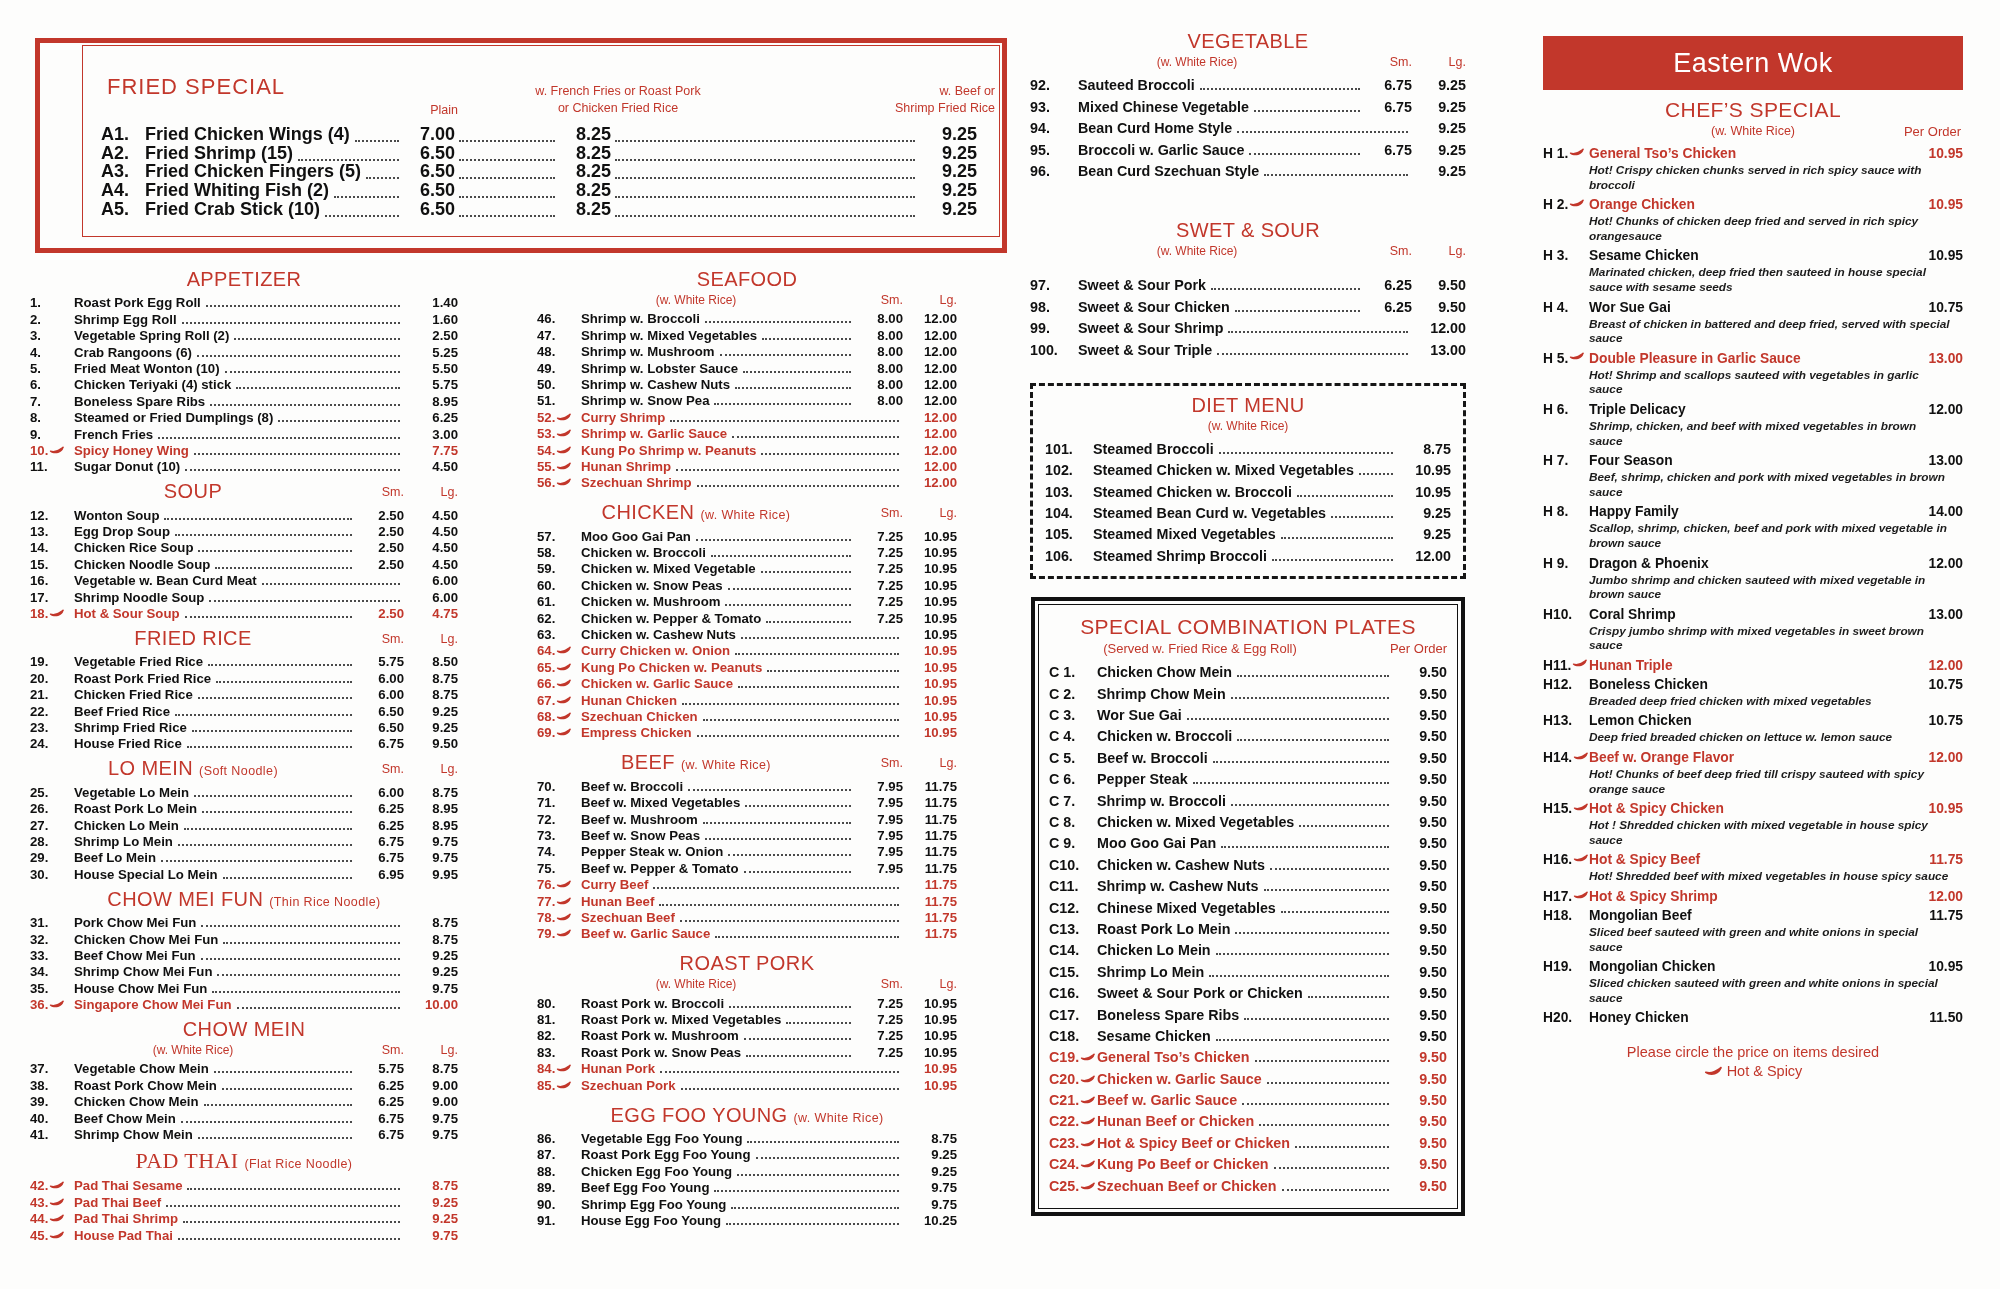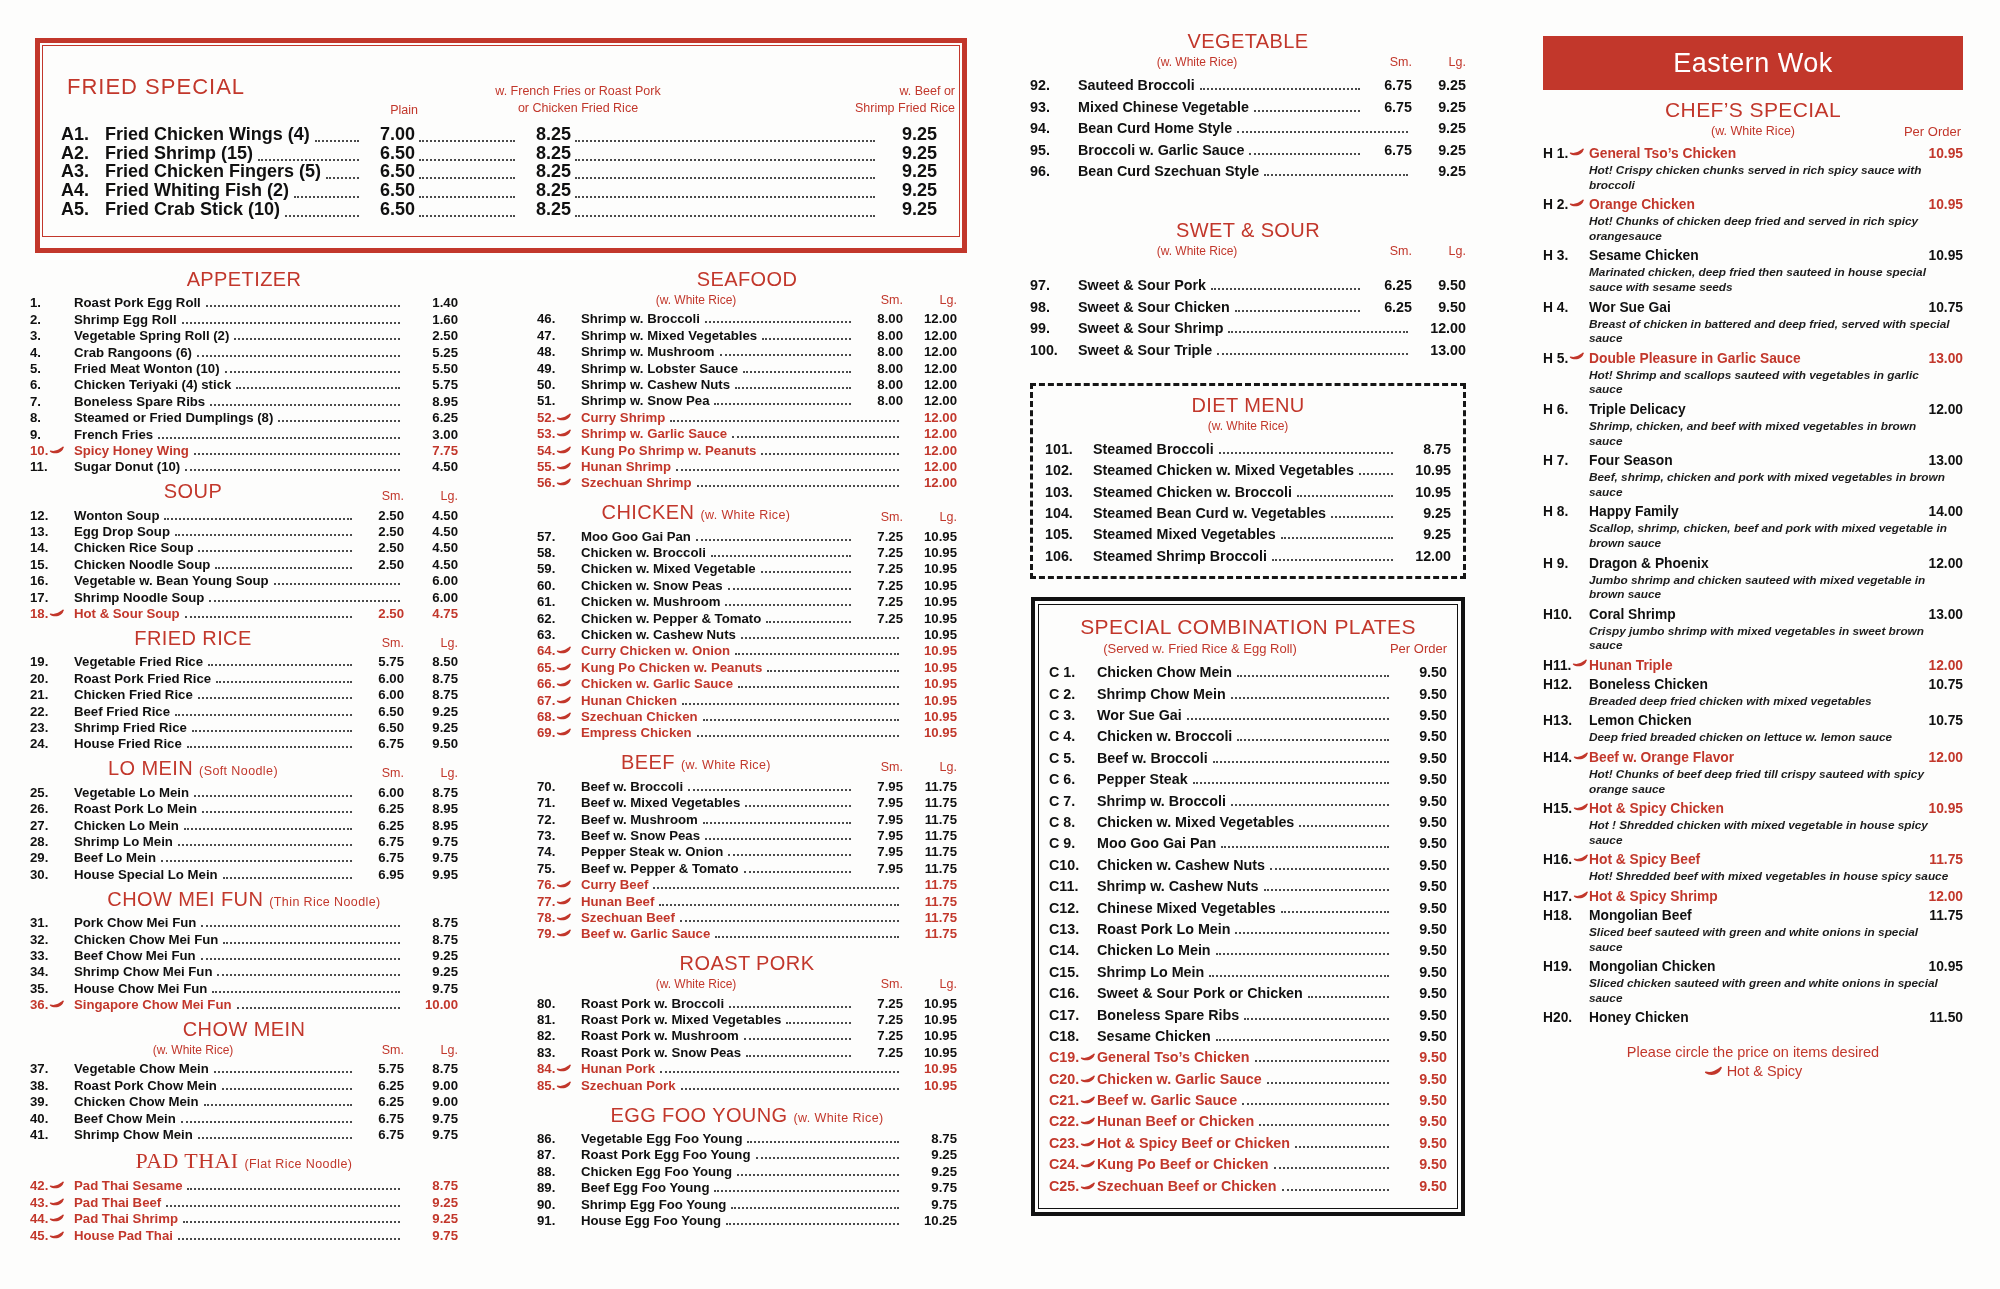--- a/index.html
+++ b/index.html
@@ -7,21 +7,21 @@
   .page{position:relative;width:2000px;height:1289px;background:#fdfdfc;overflow:hidden;
         font-family:"Liberation Sans", sans-serif; color:var(--ink);}
   
   .col{position:absolute;}
   #col1{left:30px;top:268px;width:428px;}
   #col2{left:537px;top:268px;width:420px;}
   #col3{left:1030px;top:30px;width:436px;}
   #col4{left:1543px;top:36px;width:420px;}
   .sec{margin-bottom:6px;}
   #col2 .sec{margin-bottom:11px;}
-  .sec-head{display:flex;align-items:flex-end;margin-bottom:3px;}
+  .sec-head{display:flex;align-items:center;margin-bottom:3px;}
   .sec-title{flex:1;text-align:center;color:var(--red);font-size:20px;letter-spacing:.4px;white-space:nowrap;}
   .sec-title .tt.serif{font-family:"Liberation Serif", serif;font-size:22px;}
   .sec-note{font-size:12.5px;margin-left:6px;color:var(--red);}
   .sec-sub{display:flex;align-items:baseline;margin:-1px 0 3px;}
   .sub-text{flex:1;text-align:center;color:var(--red);font-size:12px;white-space:nowrap;}
   .plabel{color:var(--red);font-size:12.5px;text-align:right;flex:none;}
   .plabel.sm{width:48px;} .plabel.lg{width:54px;} .plabel.per{width:96px;font-size:13px;}
   .mrow{display:flex;align-items:flex-end;height:16.4px;font-size:13.2px;font-weight:bold;white-space:nowrap;}
   .num{flex:none;width:44px;display:flex;align-items:flex-end;}
   .name{flex:none;}
@@ -36,21 +36,21 @@
   #col3 .sec:nth-child(2){margin-bottom:25px;}
   #col3 .sec:nth-child(2) .sec-items{margin-top:14px;}
   #col3 .sec:nth-child(3){margin-bottom:25px;}
   .box-dashed{border:3px dashed #161616;padding:8px 12px 12px;}
   .box-double{border:1.5px solid #111;outline:4px solid #111;outline-offset:3px;margin:8px;padding:10px 10px 14px;}
   .box-double .sec-title{font-size:21px;}
   .box-double .num{width:58px;}
   .box-double .mrow{height:21.2px;}
   .box-double .sub-text{font-size:13px;}
   
-  #friedbox{position:absolute;left:35px;top:38px;width:922px;height:205px;border:5px solid var(--red);}
+  #friedbox{position:absolute;left:35px;top:38px;width:922px;height:205px;border:5px solid var(--red);padding-left:40px;}
   .fried-inner{position:relative;border:1.5px solid var(--red);margin:2px;height:190px;}
   .fs-title{position:absolute;left:24px;top:28px;color:var(--red);font-size:22px;letter-spacing:1px;}
   .fs-h{position:absolute;color:var(--red);font-size:12.5px;line-height:17px;}
   .fs-plain{left:295px;top:56px;width:80px;text-align:right;}
   .fs-combo{left:415px;top:37px;width:240px;text-align:center;}
   .fs-beef{right:4px;top:37px;width:170px;text-align:right;}
   #fried-rows{position:absolute;left:0;right:0;top:80px;}
   .fs-row{display:flex;align-items:flex-end;height:18.8px;font-size:18px;font-weight:bold;padding:0 22px 0 18px;white-space:nowrap;}
   .fs-num{flex:none;width:44px;}
   .fs-namewrap{flex:0.86 1 0;display:flex;align-items:flex-end;overflow:hidden;}
@@ -262,21 +262,21 @@
           </div>
           <div class="mrow">
             <span class="num">15.</span>
             <span class="name">Chicken Noodle Soup</span>
             <span class="dots"></span>
             <span class="p sm">2.50</span>
             <span class="p lg">4.50</span>
           </div>
           <div class="mrow">
             <span class="num">16.</span>
-            <span class="name">Vegetable w. Bean Young Soup</span>
+            <span class="name">Vegetable w. Bean Curd Meat</span>
             <span class="dots"></span>
             <span class="p lg">6.00</span>
           </div>
           <div class="mrow">
             <span class="num">17.</span>
             <span class="name">Shrimp Noodle Soup</span>
             <span class="dots"></span>
             <span class="p lg">6.00</span>
           </div>
           <div class="mrow spicy">

